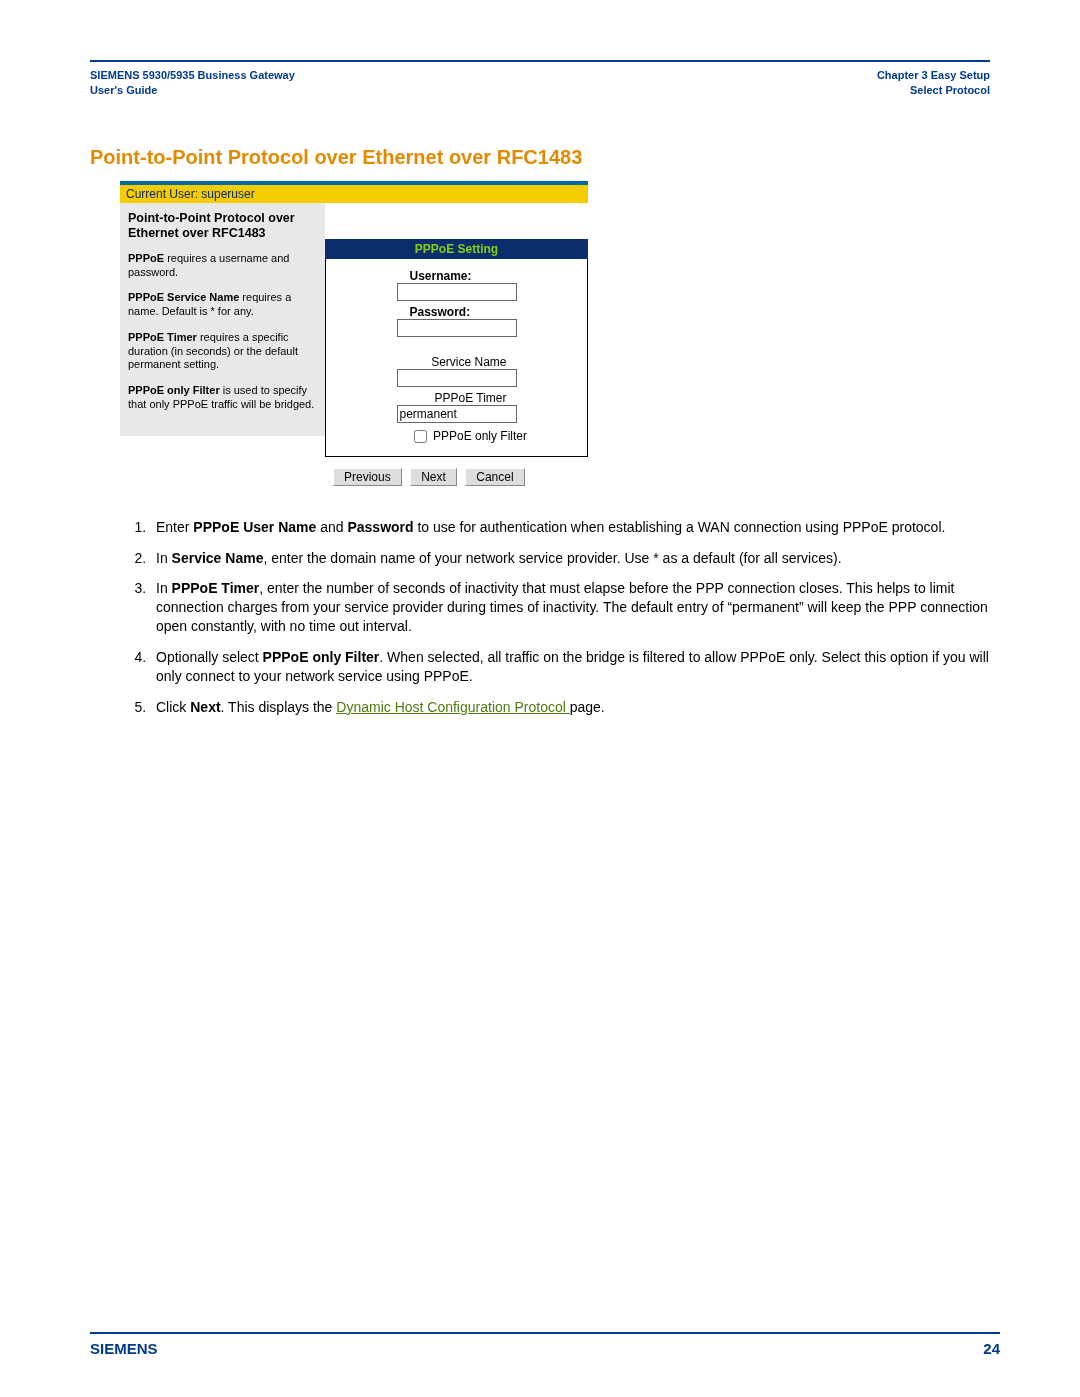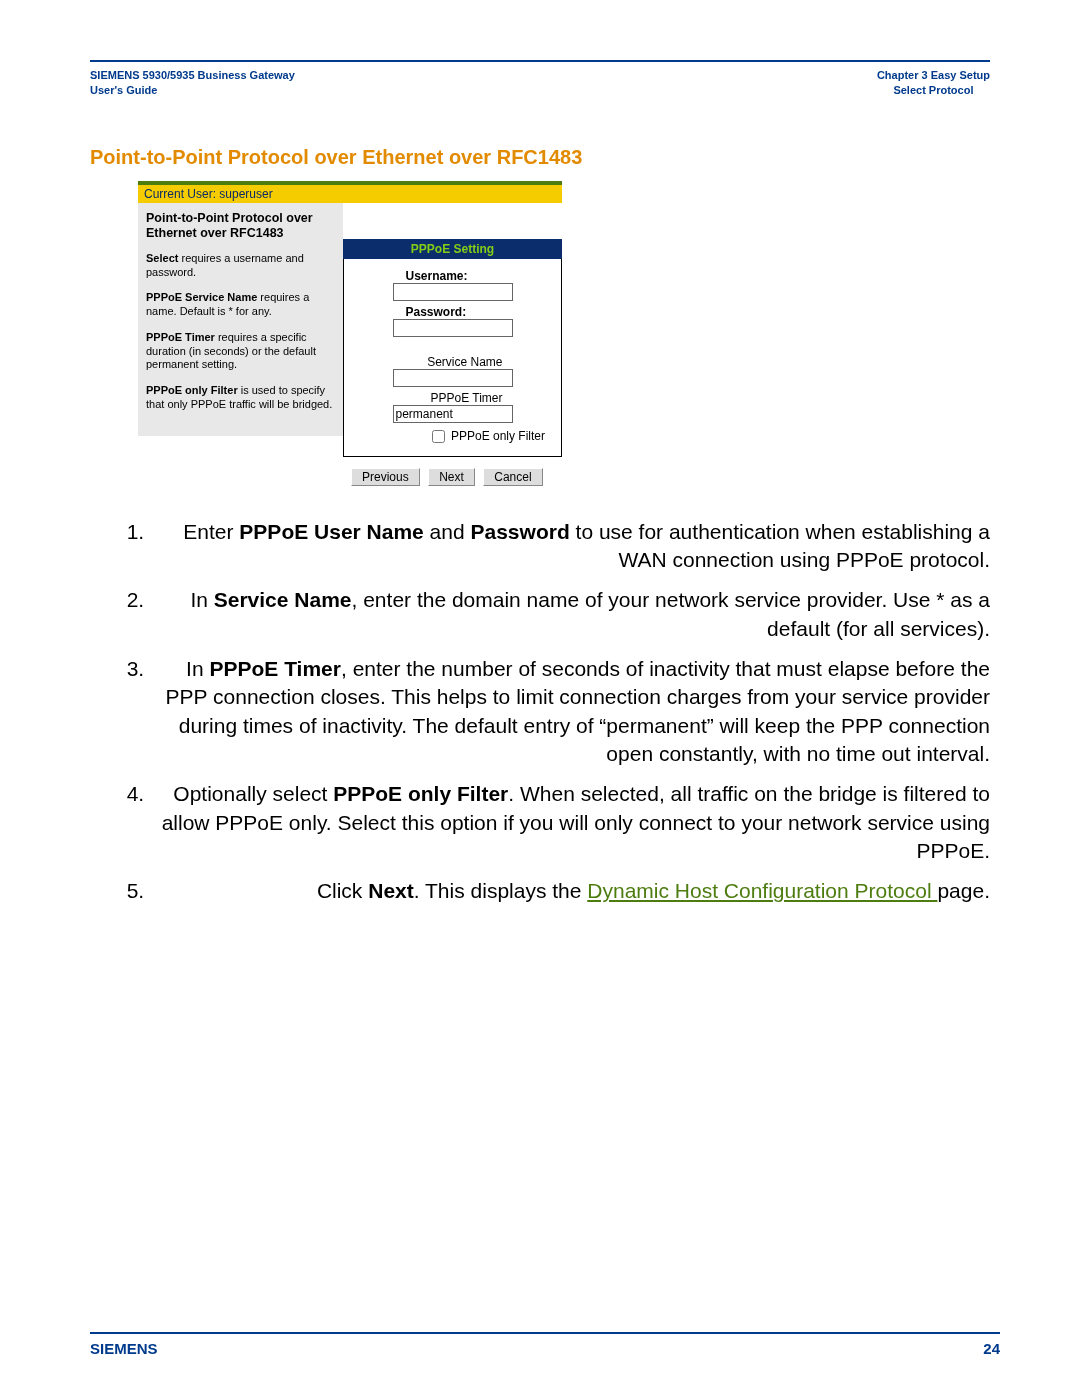--- a/index.html
+++ b/index.html
@@ -18,51 +18,50 @@
   }
   .header-rule { border-top: 2px solid #003a8c; margin-bottom: 6px; }
   .header-row {
     display: flex;
     justify-content: space-between;
     font-size: 11px;
     font-weight: bold;
     color: #003a8c;
     line-height: 1.35;
   }
-  .header-row .right { text-align: center; }
+  .header-row .right { text-align: right; }
   .sect-title {
     color: #e38b00;
     font-weight: bold;
     font-size: 20px;
     margin-top: 48px;
     margin-bottom: 12px;
   }
   .body-text {
     font-size: 15.5px;
     color: #000;
     line-height: 1.35;
     margin: 0 0 12px 30px;
   }
   .body-text b, .ol b { font-weight: bold; }
   .ol {
-    font-size: 21px;
+    font-size: 14px;
     color: #000;
     margin-left: 30px;
     padding-left: 30px;
     line-height: 1.35;
-    text-align: right;
   }
   .ol li { margin-bottom: 12px; padding-left: 6px; }
   a.inline-link { color: #4d7c0f; }
 
   
   .embed {
-    margin: 10px 0 24px 48px;
-    width: 424px;
-    border-top: 4px solid #4d7c0f;
+    margin: 10px 0 24px 30px;
+    width: 468px;
+    border-top: 4px solid #0369a1;
     font-family: Arial, sans-serif;
   }
   .embed-bar {
     background: #f4cc00;
     color: #0a2a66;
     font-size: 12px;
     padding: 2px 6px;
   }
   .embed-body { display: flex; align-items: flex-start; }
   .embed-side {
@@ -127,21 +126,21 @@
   </div>
 
   <div class="sect-title">Point-to-Point Protocol over Ethernet over RFC1483</div>
 
 
   <div class="embed">
     <div class="embed-bar">Current User: superuser</div>
     <div class="embed-body">
       <div class="embed-side">
         <div class="sTitle">Point-to-Point Protocol over Ethernet over RFC1483</div>
-        <p><b>Select</b><span> requires a username and password.</span></p>
+        <p><b>PPPoE</b><span> requires a username and password.</span></p>
         <p><b>PPPoE Service Name</b><span> requires a name. Default is * for any.</span></p>
         <p><b>PPPoE Timer</b><span> requires a specific duration (in seconds) or the default permanent setting.</span></p>
         <p><b>PPPoE only Filter</b><span> is used to specify that only PPPoE traffic will be bridged.</span></p>
       </div>
       <div class="embed-main">
         <div class="panel-head">PPPoE Setting</div>
         <div class="form-tbl">
           <div class="form-row">
             <label>Username:</label>
             <input type="text" style="">

